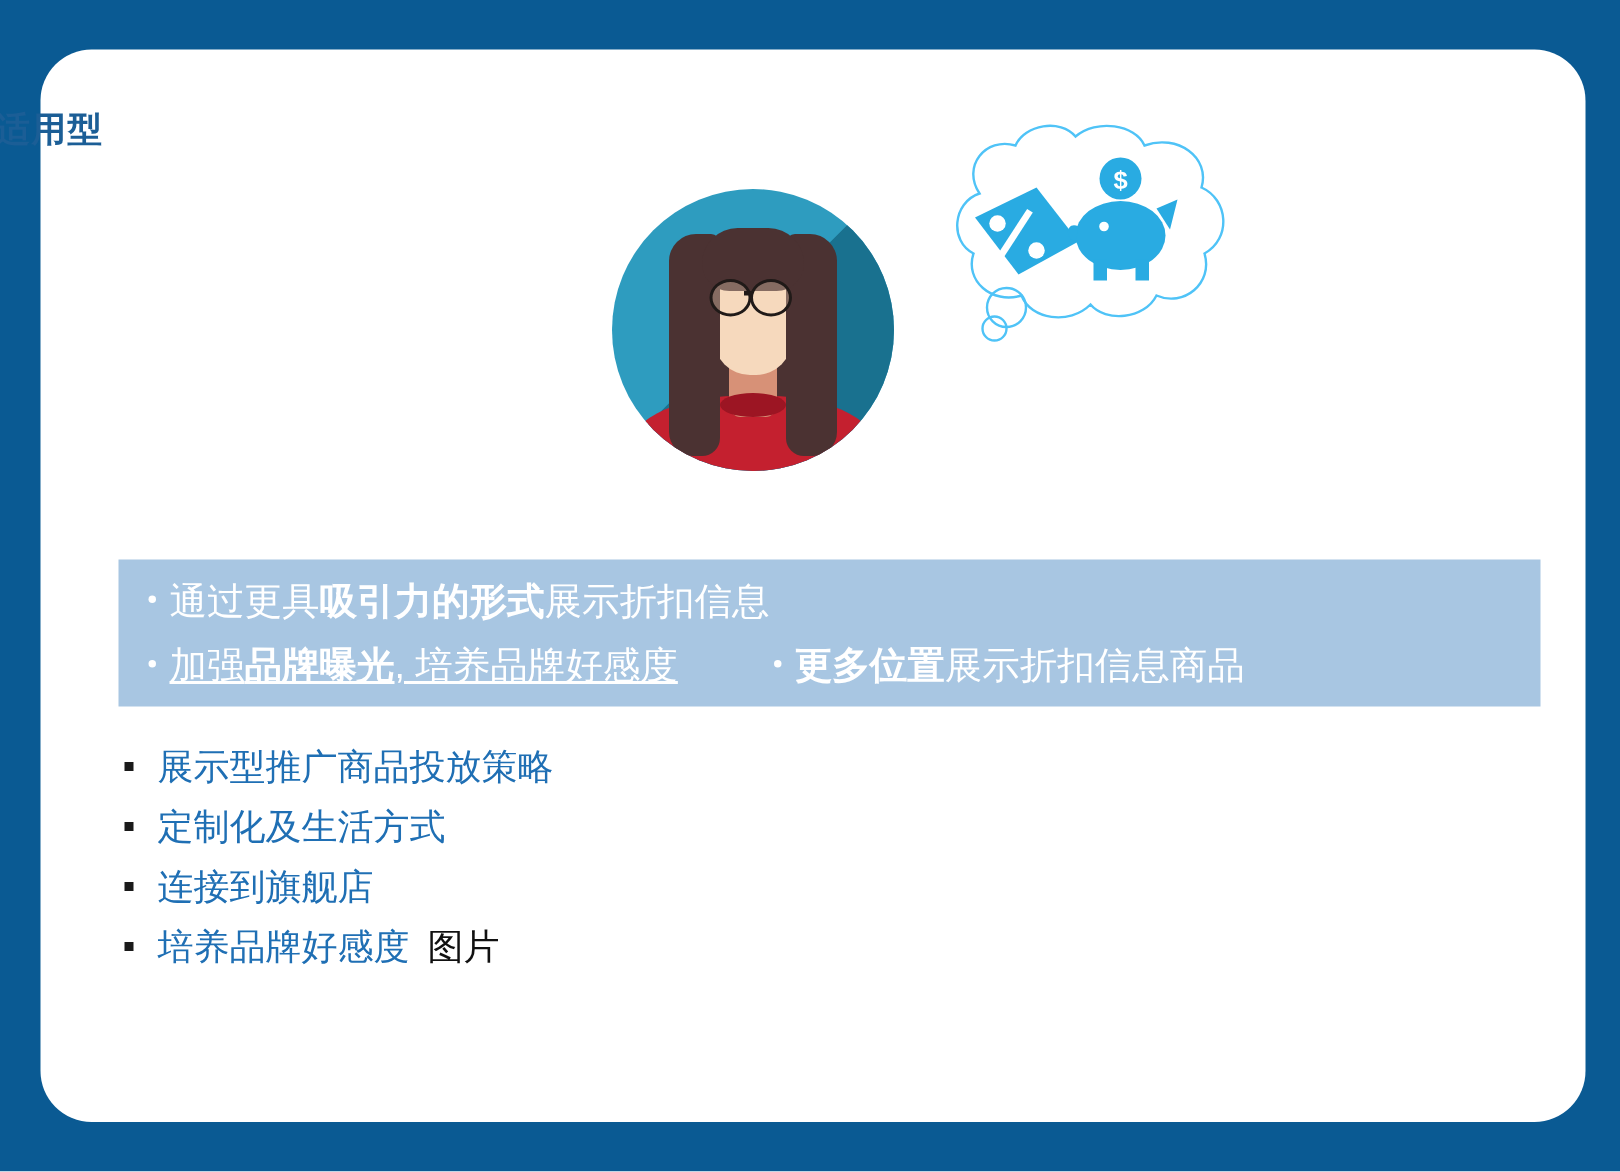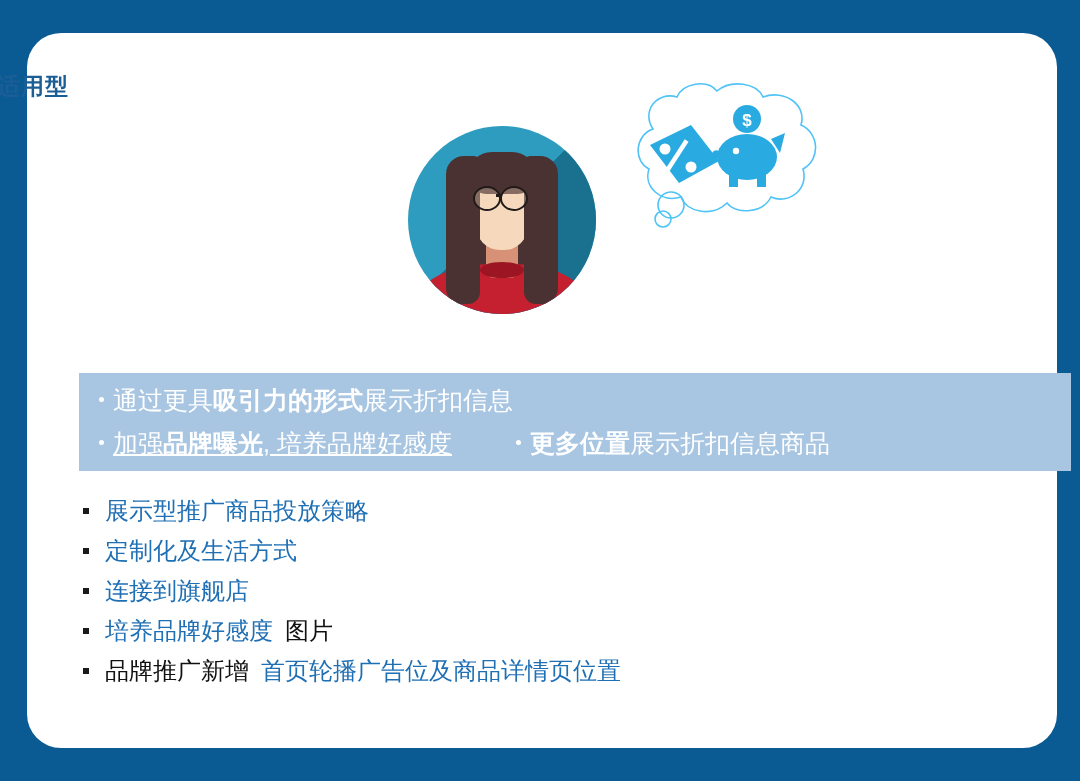--- a/index.html
+++ b/index.html
@@ -144,21 +144,20 @@
   }
 
   
   #hl-box {
     position: absolute;
     left: 52px;
     top: 340px;
     width: 948px;
     height: 98px;
     background: #a8c6e2;
-    padding-left: 44px;
   }
   #hl-box .hl-line {
     position: absolute;
     left: 18px;
     color: #ffffff;
     font-size: 25px;
     white-space: nowrap;
   }
   #hl-box .hl-line.l1 { top: 11px; }
   #hl-box .hl-line.l2 { top: 54px; text-decoration: underline; }
@@ -291,22 +290,17 @@
           <span class="blue">连接到旗舰店</span>
       </div>
 
 
       <div class="row">
         <span class="sq"></span>
           <span class="blue">培养品牌好感度</span>
           <span class="dark">图片</span>
       </div>
 
-      <div class="row">
-        <span class="sq"></span>
-          <span class="dark">品牌推广新增</span>
-          <span class="blue">首页轮播广告位及商品详情页位置</span>
-      </div>
 
     </div>
 
   </div>
 </div>
 
 </body></html>

